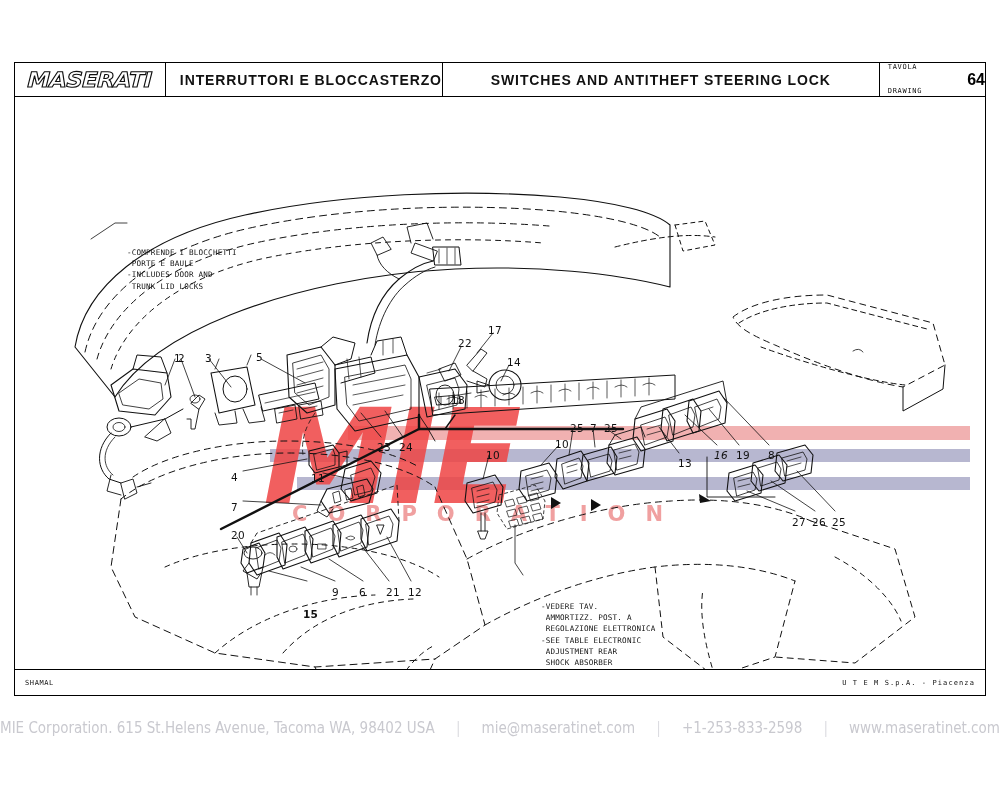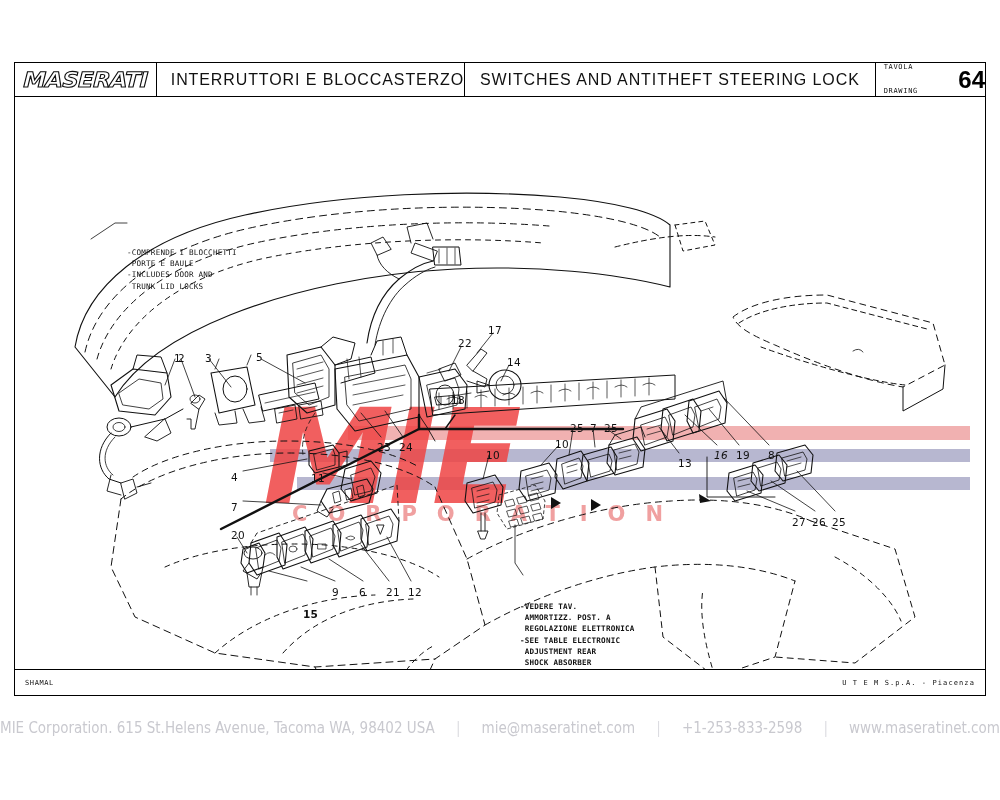--- a/index.html
+++ b/index.html
@@ -25,24 +25,24 @@
     box-sizing:border-box;
     display:flex;align-items:stretch;
   }
   .tb-cell{display:flex;align-items:center;box-sizing:border-box;}
   #tb-logo{width:165px;border-right:1.5px solid #000;justify-content:center;}
   #tb-it{flex:1;border-right:1.5px solid #000;padding-left:14px;}
   #tb-en{width:478px;border-right:1.5px solid #000;justify-content:center;}
   #tb-tav{width:95px;flex-direction:column;justify-content:space-between;align-items:flex-start;padding-left:8px;}
   #tb-num{flex:1;justify-content:center;}
 
-  .tb-text{font-size:16px;letter-spacing:.9px;color:#111;white-space:nowrap;}
+  .tb-text{font-size:14px;letter-spacing:.9px;color:#111;white-space:nowrap;font-weight:bold;}
   .tb-small{font-size:7px;letter-spacing:.7px;color:#111;line-height:1.35;
             font-family:"DejaVu Sans Mono", monospace;}
-  #tb-num .num{font-size:24px;font-weight:bold;letter-spacing:0px;color:#000;}
+  #tb-num .num{font-size:16px;font-weight:bold;letter-spacing:0px;color:#000;}
 
   
   .maserati{
     font-family:"DejaVu Sans", sans-serif;
     font-size:21px;font-weight:bold;font-style:italic;
     letter-spacing:-0.5px;
     color:#ffffff;
     -webkit-text-stroke:1.1px #111;
     transform:scaleX(1.08) skewX(-2deg);
     white-space:nowrap;
@@ -98,21 +98,21 @@
     position:absolute;
     font-family:"DejaVu Sans Mono", monospace;
     font-size:7.6px;
     line-height:1.48;
     color:#111;
     white-space:pre;
     letter-spacing:.2px;
     margin-top:32px;
   }
   #anno-locks{left:112px;top:118px;}
-  #anno-shock{left:505px;top:472px;font-weight:bold;}
+  #anno-shock{left:526px;top:472px;}
 
   
   .cn{
     position:absolute;
     font-family:"DejaVu Sans", sans-serif;
     font-size:10.5px;
     color:#111;
     letter-spacing:.3px;
   }
 </style>

